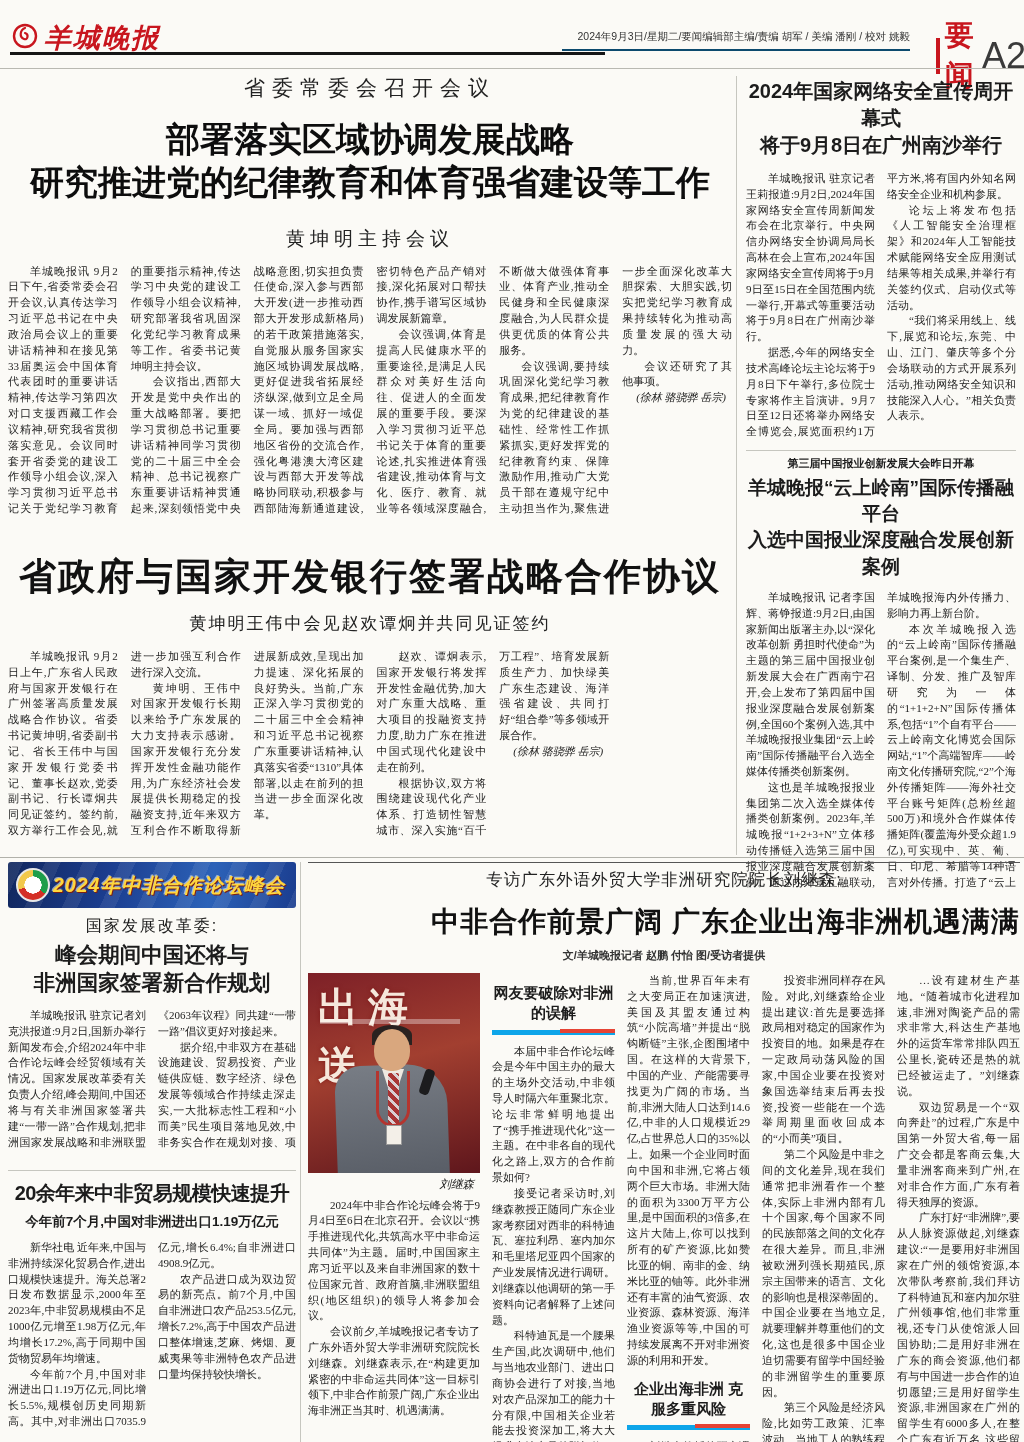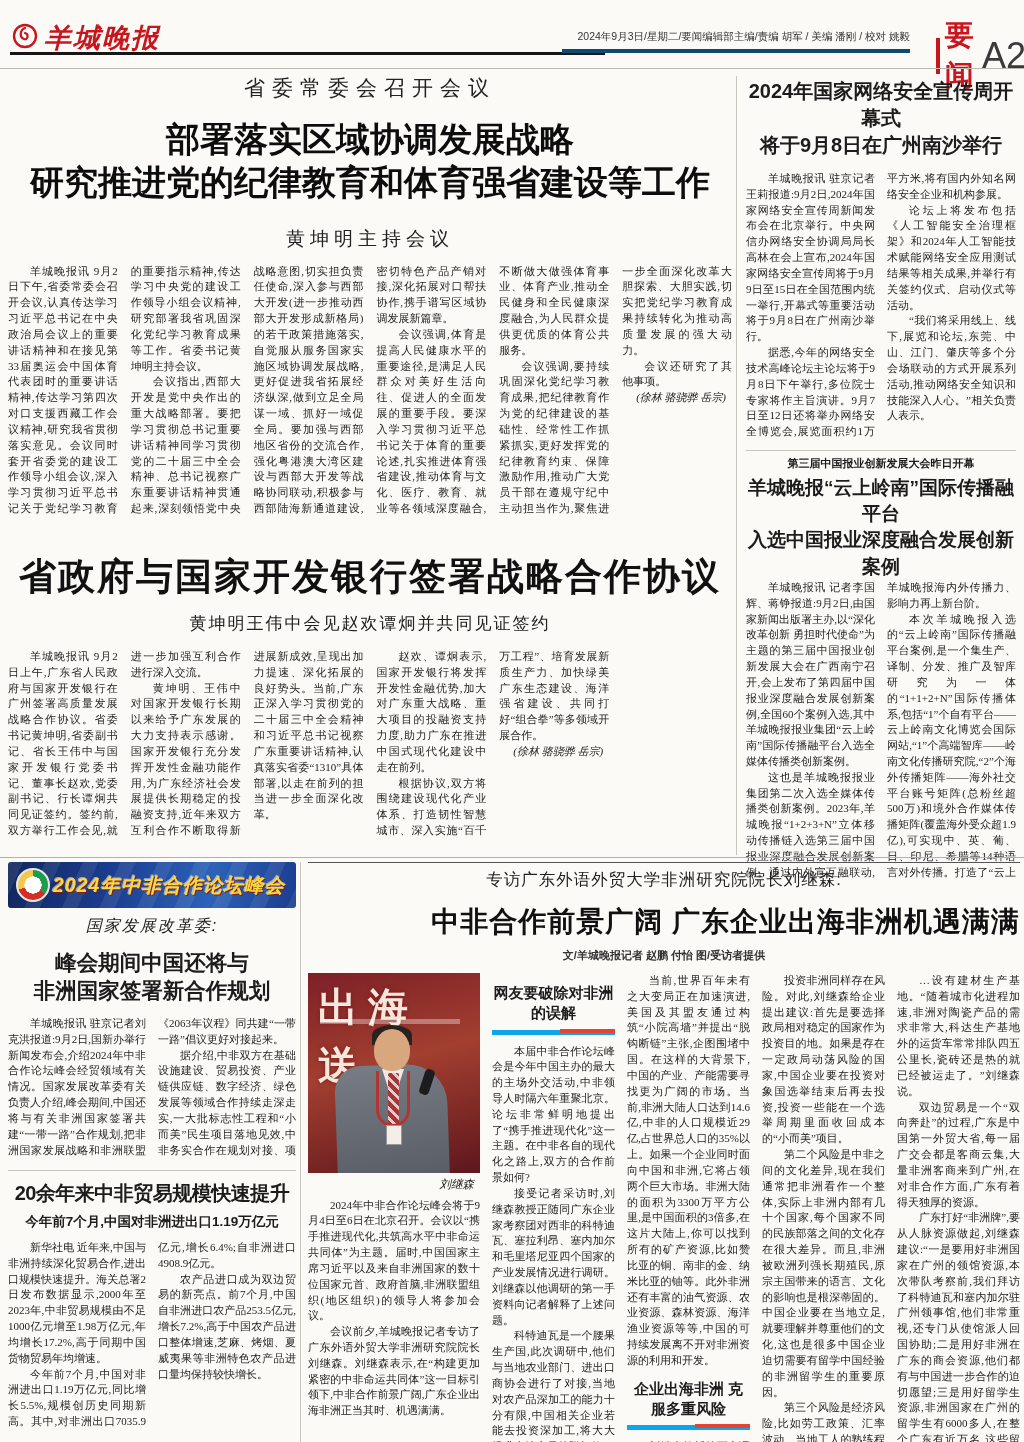--- a/index.html
+++ b/index.html
@@ -3,21 +3,21 @@
 <meta charset="utf-8">
 <style>
   * { margin:0; padding:0; box-sizing:border-box; }
   body { background:#888; font-family:"Liberation Serif", serif; }
   .page { position:relative; width:1024px; height:1442px; margin:0 auto; background:#fbfaf6; overflow:hidden; color:#1c1c1c; }
 
   
   .masthead-logo { position:absolute; left:12px; top:20px; display:flex; align-items:center; gap:6px; }
   .logo-text { font-family:"Liberation Serif", serif; font-style:italic; font-weight:bold; font-size:27px; color:#c8161e; letter-spacing:2px; }
   .logo-rule { position:absolute; left:10px; top:52px; width:595px; height:3px; background:#161616; }
-  .date-wrap { position:absolute; left:562px; top:30px; width:348px; border-bottom:4px solid #0c4a6e; padding-bottom:5px; font-family:"Liberation Sans", sans-serif; font-size:10.5px; color:#333; text-align:right; }
+  .date-wrap { position:absolute; left:562px; top:30px; width:348px; border-bottom:2px solid #0c4a6e; padding-bottom:5px; font-family:"Liberation Sans", sans-serif; font-size:10.5px; color:#333; text-align:right; }
   .section-block { position:absolute; left:936px; top:16px; display:flex; align-items:center; }
   .section-bar { width:7px; height:36px; background:#c8161e; margin-right:5px; }
   .section-name { font-family:"Liberation Sans", sans-serif; font-weight:900; font-size:29px; color:#c8161e; letter-spacing:1px; }
   .page-no { font-family:"Liberation Sans", sans-serif; font-weight:300; font-size:36px; color:#3a3a3a; margin-left:4px; }
   .masthead-bottom-rule { position:absolute; left:0; top:68px; width:1024px; height:1px; background:#b9b9b2; }
 
   
   .para { text-indent:2em; text-align:justify; }
   .body-cols { font-size:11px; line-height:1.44; color:#1d1d1d; overflow:hidden; column-fill:auto; }
   .attr { text-align:right; padding-right:6px; font-style:italic; }
@@ -34,39 +34,39 @@
   .v-rule-side { position:absolute; left:736px; top:76px; width:1px; height:779px; background:#c6c6bf; }
   .cyber { position:absolute; left:746px; top:78px; width:270px; }
   .cyber-headline { text-align:center; font-family:"Liberation Sans", sans-serif; font-weight:800; }
   .cyber-headline .hl { font-size:20px; line-height:1.35; }
   .cyber-body { margin-top:12px; height:298px; column-count:2; column-gap:12px; }
   .side-rule { position:absolute; left:746px; top:450px; width:270px; height:1px; background:#c6c6bf; }
   .press { position:absolute; left:746px; top:456px; width:270px; }
   .press-kicker { text-align:center; font-family:"Liberation Sans", sans-serif; font-weight:700; font-size:11px; margin-bottom:4px; }
   .press-headline { text-align:center; font-family:"Liberation Sans", sans-serif; font-weight:800; }
   .press-headline .hl { font-size:19px; line-height:1.38; }
-  .press-body { height:312px; column-count:2; column-gap:12px; }
+  .press-body { margin-top:10px; height:312px; column-count:2; column-gap:12px; }
 
   
   .bank { position:absolute; left:8px; top:552px; width:724px; }
   .bank-headline { text-align:center; font-family:"Liberation Sans", sans-serif; font-weight:600; font-size:37px; letter-spacing:2px; color:#111; }
   .bank-subhead { text-align:center; font-family:"Liberation Sans", sans-serif; font-size:17px; letter-spacing:2px; margin-top:10px; color:#222; }
   .bank-body { margin-top:14px; height:196px; column-count:6; column-gap:13px; }
 
   
   .bottom-rule { position:absolute; left:0; top:857px; width:1024px; height:1px; background:#b1b1aa; }
   .v-rule-bottom { position:absolute; left:300px; top:862px; width:1px; height:580px; background:#c6c6bf; }
 
   
   .focac-banner { position:absolute; left:8px; top:862px; width:288px; height:46px; border-radius:3px; background:linear-gradient(100deg,#11275e 0%,#1b3d8f 35%,#2c62b8 70%,#1b3d8f 100%); display:flex; align-items:center; padding:0 8px; overflow:hidden; }
   .focac-banner::after { content:""; position:absolute; inset:0; background:repeating-linear-gradient(115deg, rgba(255,255,255,.08) 0 14px, rgba(255,255,255,0) 14px 34px); }
   .banner-emblem { width:34px; height:34px; border-radius:50%; background:radial-gradient(circle at center,#fff 0 40%, transparent 41%), conic-gradient(#1e9e4a 0 35%, #d42f26 35% 70%, #f2c94c 70% 100%); flex:none; border:2px solid #e8e8e8; position:relative; z-index:1; }
   .banner-title { flex:1; text-align:center; font-family:"Liberation Sans", sans-serif; font-weight:900; font-style:italic; font-size:19.5px; color:#ffd63c; text-shadow:1px 1px 0 #7c1f14, -1px -1px 0 rgba(255,255,255,.55); position:relative; z-index:1; letter-spacing:1px; }
   .ndrc { position:absolute; left:8px; top:916px; width:288px; }
-  .ndrc-kicker { text-align:center; font-family:"Liberation Sans", sans-serif; font-size:16px; letter-spacing:2px; margin-bottom:13px;font-style:italic; }
+  .ndrc-kicker { text-align:center; font-family:"Liberation Sans", sans-serif; font-size:16px; letter-spacing:2px; margin-bottom:5px; }
   .ndrc-headline { text-align:center; font-family:"Liberation Sans", sans-serif; font-weight:800; }
   .ndrc-headline .hl { font-size:21.5px; line-height:1.3; }
   .ndrc-body { margin-top:10px; height:158px; column-count:2; column-gap:12px; }
   .left-rule { position:absolute; left:8px; top:1170px; width:288px; height:1px; background:#c6c6bf; }
   .trade { position:absolute; left:8px; top:1180px; width:288px; }
   .trade-headline { text-align:center; font-family:"Liberation Sans", sans-serif; font-weight:900; font-size:20px; letter-spacing:-0.5px; }
   .trade-subhead { text-align:center; font-family:"Liberation Sans", sans-serif; font-weight:700; font-size:13.5px; margin-top:6px; }
   .trade-body { margin-top:9px; height:198px; column-count:2; column-gap:12px; }
 
   

